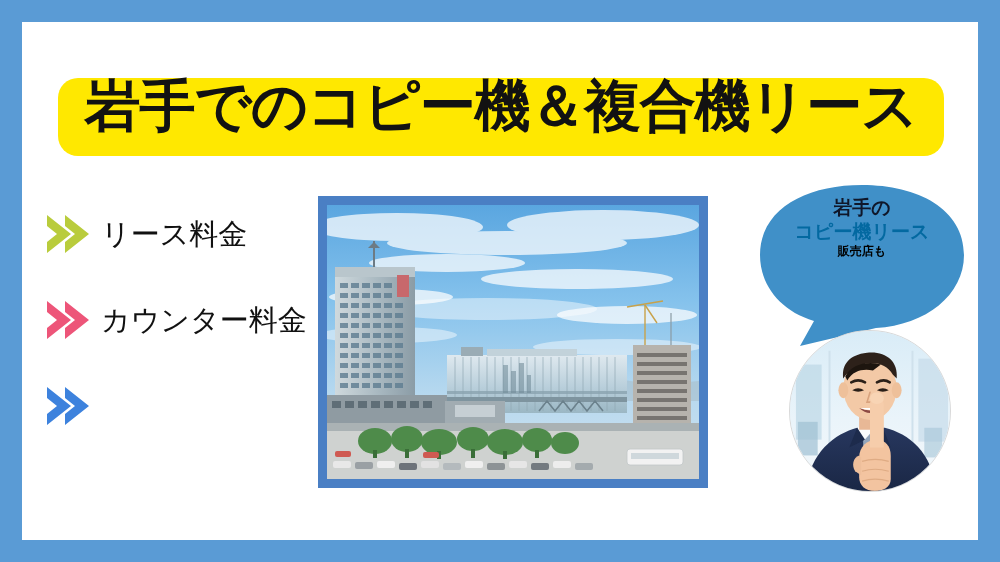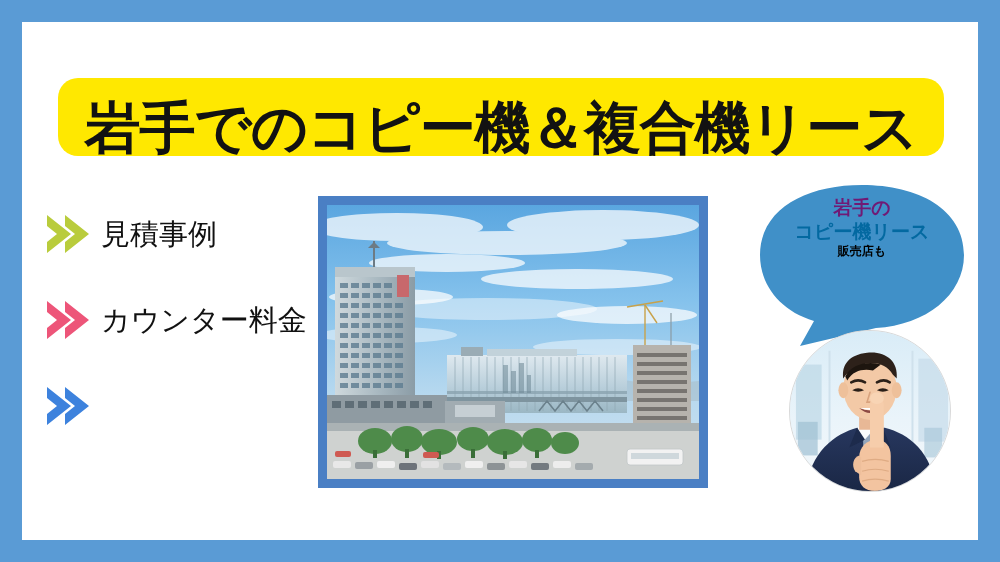--- a/index.html
+++ b/index.html
@@ -38,21 +38,21 @@
   
   .title-banner {
     position: absolute;
     left: 58px;
     top: 78px;
     width: 886px;
     height: 78px;
     background: #ffe800;
     border-radius: 20px;
     display: flex;
-    align-items: flex-end;
+    align-items: flex-start;
     justify-content: center;
   }
   .title-text {
     font-family: "DejaVu Sans", "Liberation Sans", sans-serif;
     font-size: 56px;
     font-weight: bold;
     color: #121212;
     letter-spacing: -1px;
     line-height: 1;
     white-space: nowrap;
@@ -124,21 +124,21 @@
   .bubble-text {
     position: absolute;
     left: 0; top: 12px;
     width: 208px;
     text-align: center;
     font-family: "DejaVu Sans", "Liberation Sans", sans-serif;
     font-weight: bold;
     line-height: 1.28;
   }
   .bub-line { display: block; white-space: nowrap; }
-  .bub-l1 { font-size: 19px; color: #701a75; }
+  .bub-l1 { font-size: 19px; color: #0f172a; }
   .bub-l2 { font-size: 19px; color: #0369a1; }
   .bub-l3 { font-size: 12px; color: #000000; }
   .bub-l4 { font-size: 20px; color: #ffffff; }
 
   
   .avatar {
     position: absolute;
     left: 789px;
     top: 330px;
     width: 162px;
@@ -168,21 +168,21 @@
 
   <div class="bullets">
 
     <div class="bullet-row">
       <span class="chev">
         <svg width="52" height="42" viewBox="0 0 52 42">
           <path d="M2 2 L26 21 L2 40 L2 29 L12 21 L2 13 Z" fill="#b9cc3c"></path>
           <path d="M20 2 L44 21 L20 40 L20 29 L30 21 L20 13 Z" fill="#b9cc3c"></path>
         </svg>
       </span>
-      <span class="bullet-label">見積事例</span>
+      <span class="bullet-label">リース料金</span>
     </div>
 
     <div class="bullet-row">
       <span class="chev">
         <svg width="52" height="42" viewBox="0 0 52 42">
           <path d="M2 2 L26 21 L2 40 L2 29 L12 21 L2 13 Z" fill="#ed5579"></path>
           <path d="M20 2 L44 21 L20 40 L20 29 L30 21 L20 13 Z" fill="#ed5579"></path>
         </svg>
       </span>
       <span class="bullet-label">カウンター料金</span>

